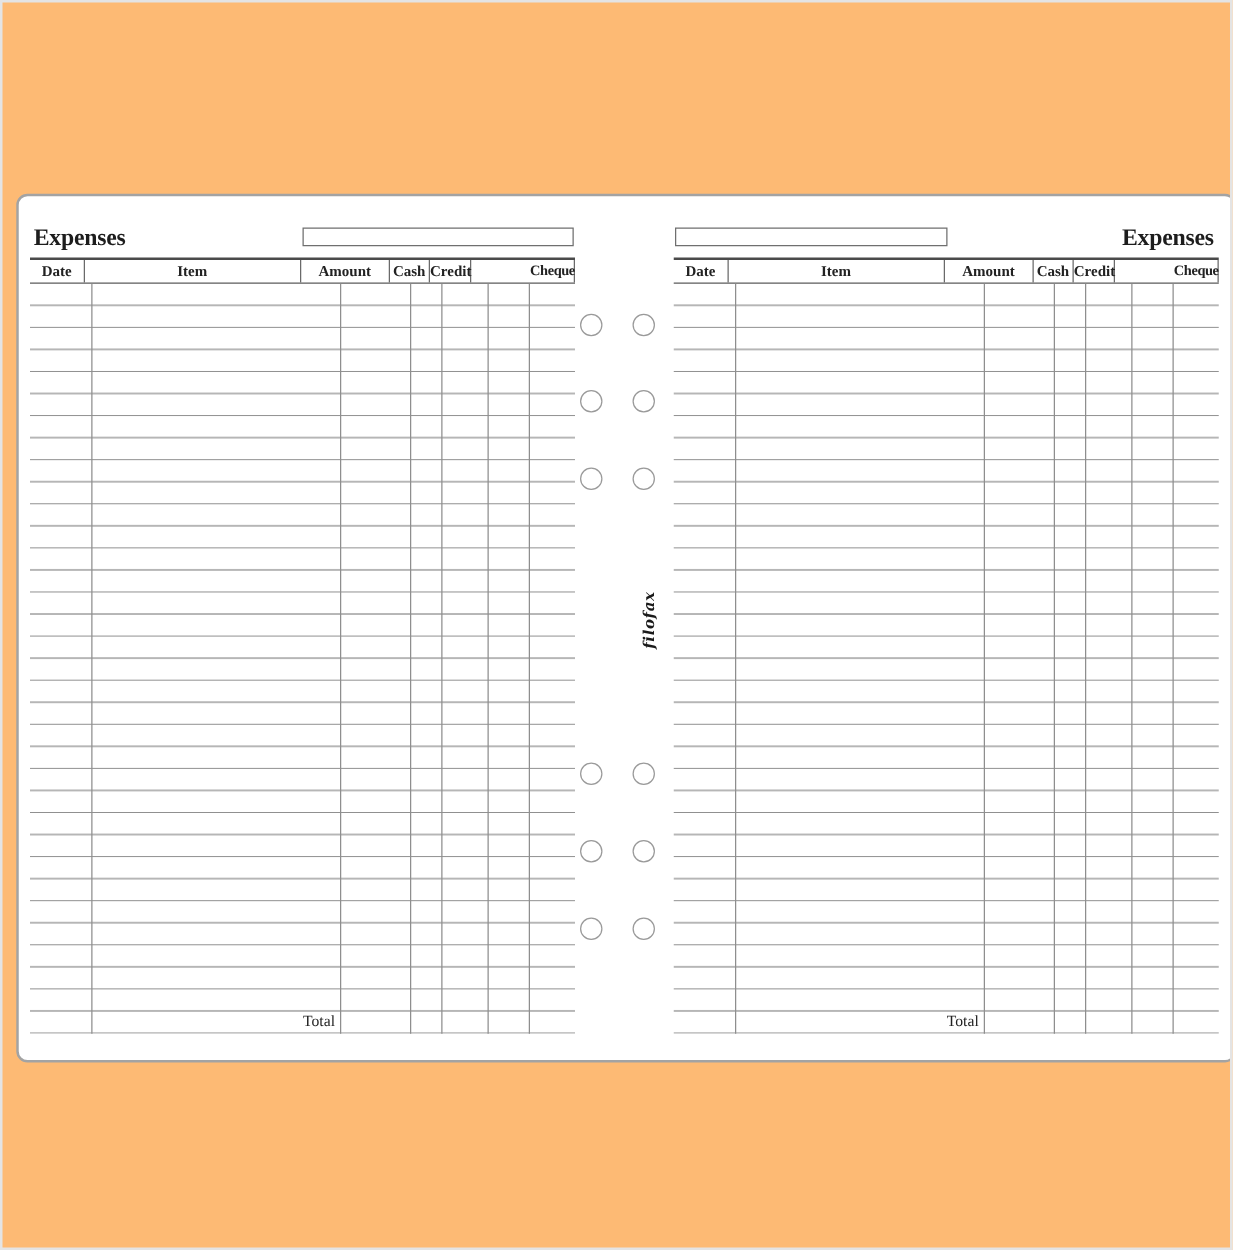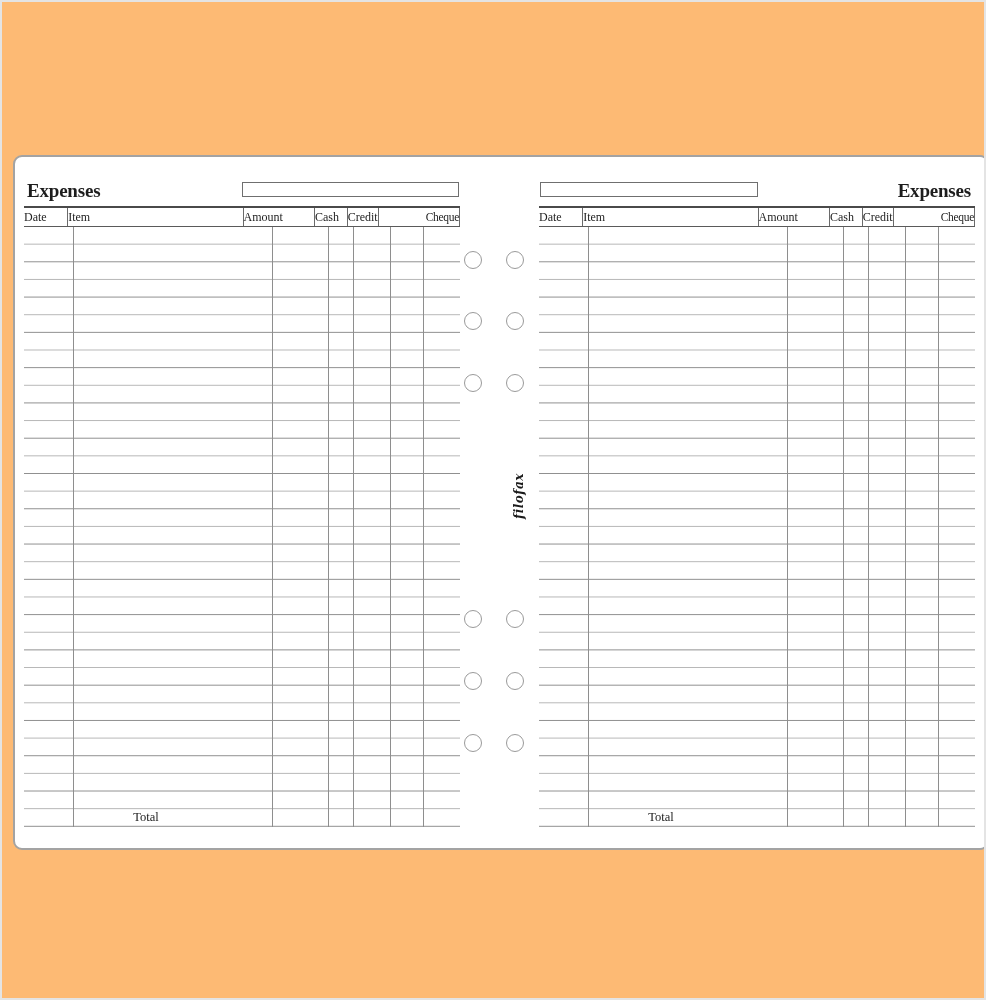--- a/index.html
+++ b/index.html
@@ -29,43 +29,43 @@
   .xtable{position:absolute;top:49px;width:436px;}
   .xtable-left{left:9px;}
   .xtable-right{left:524px;}
   .thead{
     display:flex;height:18px;box-sizing:content-box;
     border-top:2px solid var(--header_rule,#4a4a4a);
     border-bottom:1px solid #5a5a5a;
   }
   .hcell{
     box-sizing:border-box;border-right:1px solid #6a6a6a;
-    font-size:12px;line-height:18px;white-space:nowrap;
-    overflow:visible;color:#222;
+    font-size:12px;line-height:18px;text-align:center;white-space:nowrap;
+    overflow:visible;color:#222;font-weight:bold;
   }
   .c-date{width:50px;}
   .c-item{width:199px;}
   .c-amount{width:81px;}
   .c-cash{width:37px;}
   .c-credit{width:33px;}
   .c-cheque{width:36px;font-size:11.5px;letter-spacing:-0.3px;margin-left:47px;}
   .tbody{
     position:relative;height:600px;
     background-image:linear-gradient(to bottom,
       transparent 0, transparent 47.17%,
       var(--rule_light,#b6b6b6) 47.17%, var(--rule_light,#b6b6b6) 50%,
       transparent 50%, transparent 97.17%,
       var(--rule_dark,#8e8e8e) 97.17%, var(--rule_dark,#8e8e8e) 100%);
     background-size:100% 35.294px;
   }
   .vline{position:absolute;top:0;bottom:0;width:1px;background:var(--rule_dark,#8e8e8e);}
   .v1{left:49px;} .v2{left:248px;} .v3{left:304px;} .v4{left:329px;} .v5{left:366px;} .v6{left:399px;}
   .total-cell{
     position:absolute;left:0;bottom:0;width:244px;height:17.6px;line-height:17.6px;
-    text-align:center;font-size:12.5px;padding-right:4px;color:#222;
+    text-align:right;font-size:12.5px;padding-right:4px;color:#222;
   }
   
   .gutter{position:absolute;left:445px;top:0;width:86px;height:695px;}
   .hole{
     position:absolute;width:18px;height:18px;border-radius:50%;
     box-sizing:border-box;border:1.5px solid #9a9a9a;background:#fff;
   }
   .hole-col-a{left:4px;}  
   .hole-col-b{left:46px;} 
   .hy1{top:94px;} .hy2{top:155px;} .hy3{top:217px;}

